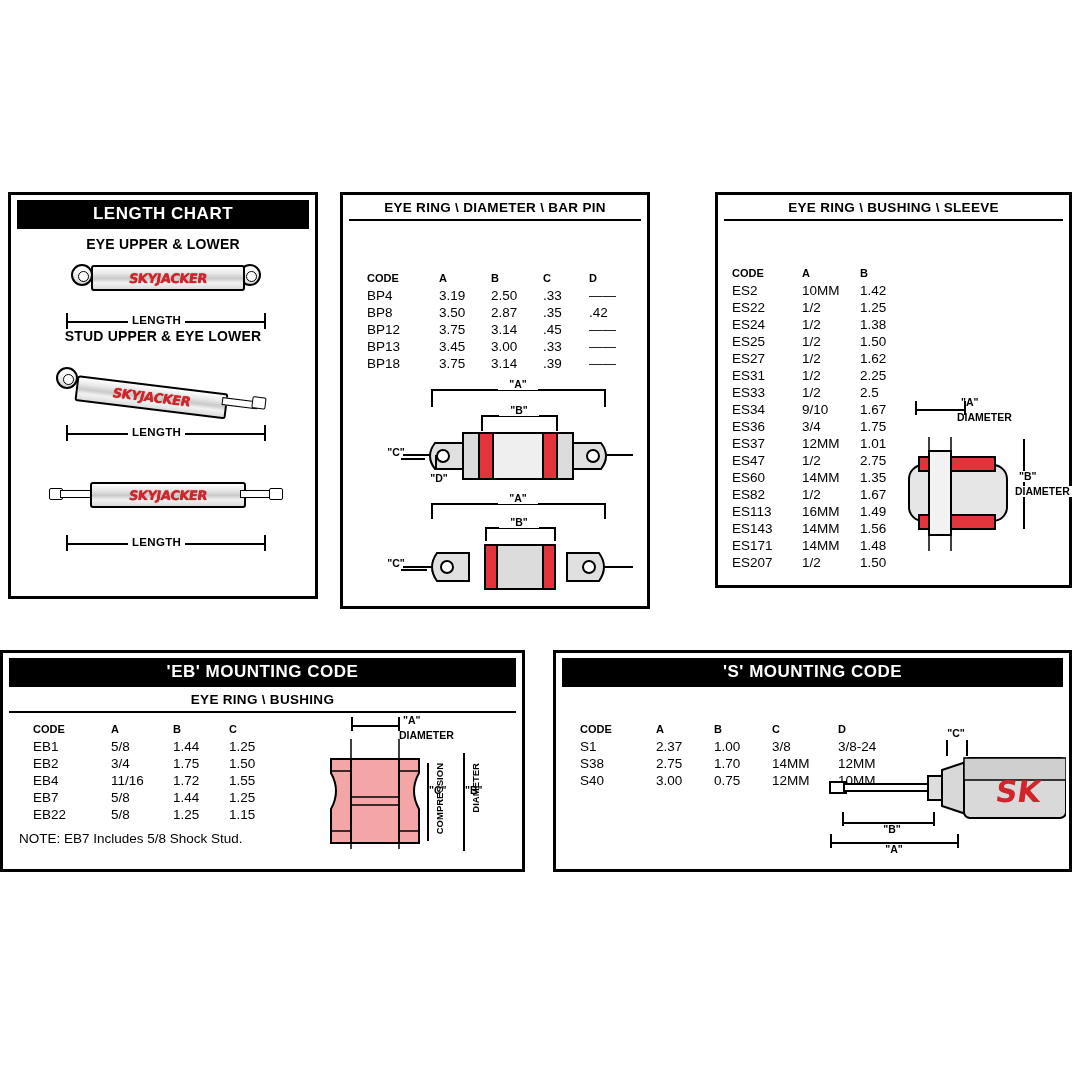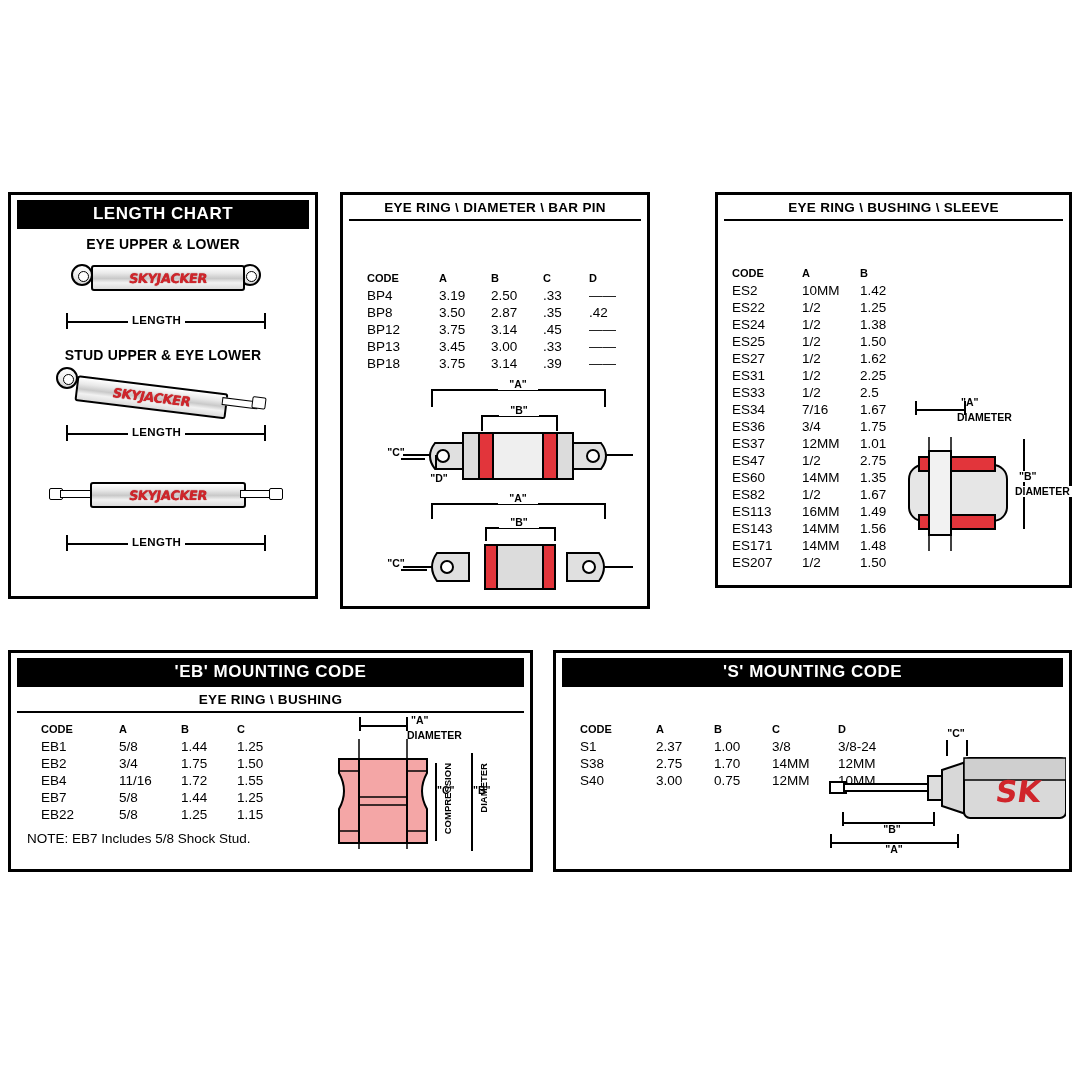--- a/index.html
+++ b/index.html
@@ -101,21 +101,21 @@
     letter-spacing:.3px;
   }
 
   
   .dwg{position:absolute;}
   .arrowlbl{position:absolute;font-size:10.5px;font-weight:bold;text-align:center;line-height:1.05;}
 
   
   #bp-panel{left:340px;top:192px;width:310px;height:417px;}
   #es-panel{left:715px;top:192px;width:357px;height:396px;}
-  #eb-panel{left:8px;top:650px;width:525px;height:222px;}
+  #eb-panel{left:0;top:650px;width:525px;height:222px;}
   #s-panel{left:553px;top:650px;width:519px;height:222px;}
 </style>
 </head>
 <body>
 
 <div class="panel" id="length-chart">
   <div class="panel-title">LENGTH CHART</div>
 
   <div class="lc-block" style="top:40px;">
     <span class="lc-label">EYE UPPER &amp; LOWER</span>
@@ -127,21 +127,21 @@
       <div class="shock-label">SKYJACKER</div>
     </div>
   </div>
   <div class="dwg" style="left:55px;top:118px;width:200px;height:18px;">
     <div class="dimtick" style="left:0;top:0;height:16px;"></div>
     <div class="dimtick" style="left:198px;top:0;height:16px;"></div>
     <div class="dimline" style="left:0;top:8px;width:199px;"></div>
     <div class="dimtxt" style="left:62px;top:1px;">LENGTH</div>
   </div>
 
-  <div class="lc-block" style="top:151px;">
+  <div class="lc-block" style="top:132px;">
     <span class="lc-label">STUD UPPER &amp; EYE LOWER</span>
   </div>
   <div class="dwg" style="left:45px;top:170px;width:220px;height:46px;">
     <div class="eye" style="left:0px;top:2px;"></div>
     <div class="shock" style="left:20px;top:10px;width:148px;transform:rotate(7deg);transform-origin:left center;">
       <div class="shock-label">SKYJACKER</div>
     </div>
     <div class="stud" style="left:166px;top:32px;width:34px;transform:rotate(7deg);transform-origin:left center;"></div>
     <div class="studtip" style="left:196px;top:31px;transform:rotate(7deg);transform-origin:left center;"></div>
   </div>
@@ -317,21 +317,21 @@
           <td>1/2</td>
           <td>2.25</td>
         </tr>
     <tr>
           <td>ES33</td>
           <td>1/2</td>
           <td>2.5</td>
         </tr>
     <tr>
           <td>ES34</td>
-          <td>7/16</td>
+          <td>9/10</td>
           <td>1.67</td>
         </tr>
     <tr>
           <td>ES36</td>
           <td>3/4</td>
           <td>1.75</td>
         </tr>
     <tr>
           <td>ES37</td>
           <td>12MM</td>

